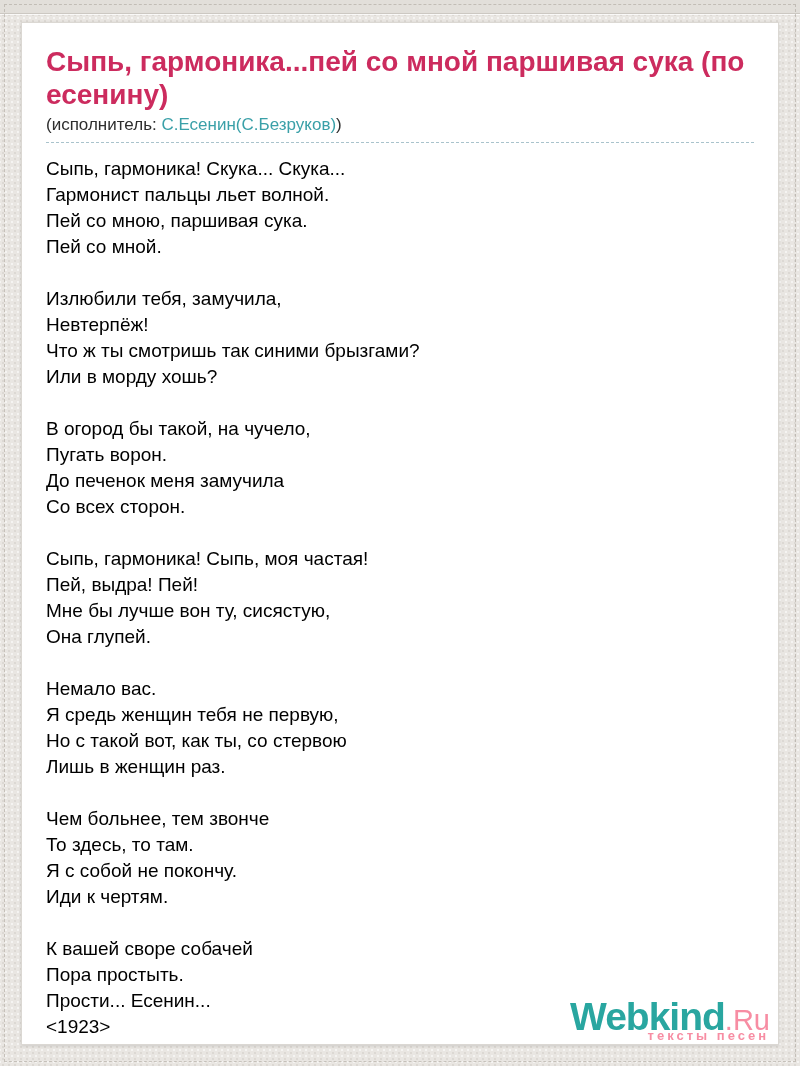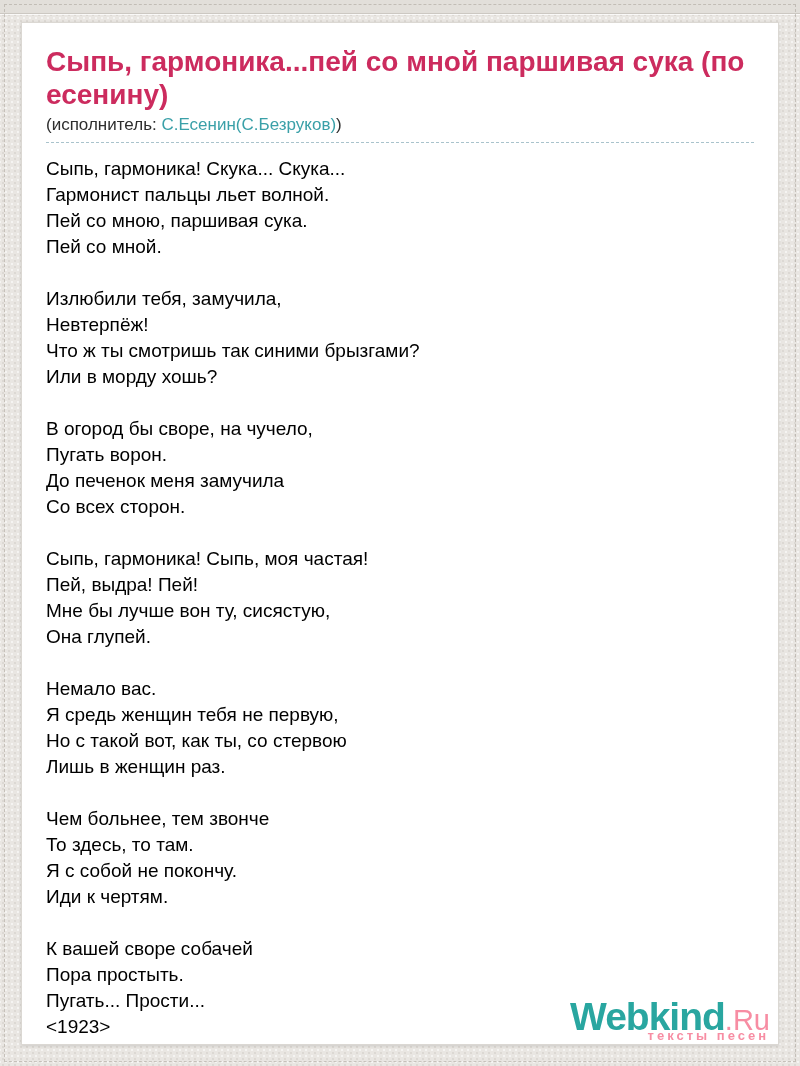--- a/index.html
+++ b/index.html
@@ -121,21 +121,21 @@
         <div class="lyric-line">Пей со мною, паршивая сука.</div>
         <div class="lyric-line">Пей со мной.</div>
       </div>
       <div class="stanza">
         <div class="lyric-line">Излюбили тебя, замучила,</div>
         <div class="lyric-line">Невтерпёж!</div>
         <div class="lyric-line">Что ж ты смотришь так синими брызгами?</div>
         <div class="lyric-line">Или в морду хошь?</div>
       </div>
       <div class="stanza">
-        <div class="lyric-line">В огород бы своре, на чучело,</div>
+        <div class="lyric-line">В огород бы такой, на чучело,</div>
         <div class="lyric-line">Пугать ворон.</div>
         <div class="lyric-line">До печенок меня замучила</div>
         <div class="lyric-line">Со всех сторон.</div>
       </div>
       <div class="stanza">
         <div class="lyric-line">Сыпь, гармоника! Сыпь, моя частая!</div>
         <div class="lyric-line">Пей, выдра! Пей!</div>
         <div class="lyric-line">Мне бы лучше вон ту, сисястую,</div>
         <div class="lyric-line">Она глупей.</div>
       </div>
@@ -147,21 +147,21 @@
       </div>
       <div class="stanza">
         <div class="lyric-line">Чем больнее, тем звонче</div>
         <div class="lyric-line">То здесь, то там.</div>
         <div class="lyric-line">Я с собой не покончу.</div>
         <div class="lyric-line">Иди к чертям.</div>
       </div>
       <div class="stanza">
         <div class="lyric-line">К вашей своре собачей</div>
         <div class="lyric-line">Пора простыть.</div>
-        <div class="lyric-line">Пугать... Прости...</div>
+        <div class="lyric-line">Прости... Есенин...</div>
         <div class="lyric-line">&lt;1923&gt;</div>
       </div>
     </div>
 
   <div class="logo">
     <div class="brand"><span class="brand-main">Webkind</span><span class="brand-suffix">.Ru</span></div>
     <div class="tagline">тексты песен</div>
   </div>
 </div>
 

